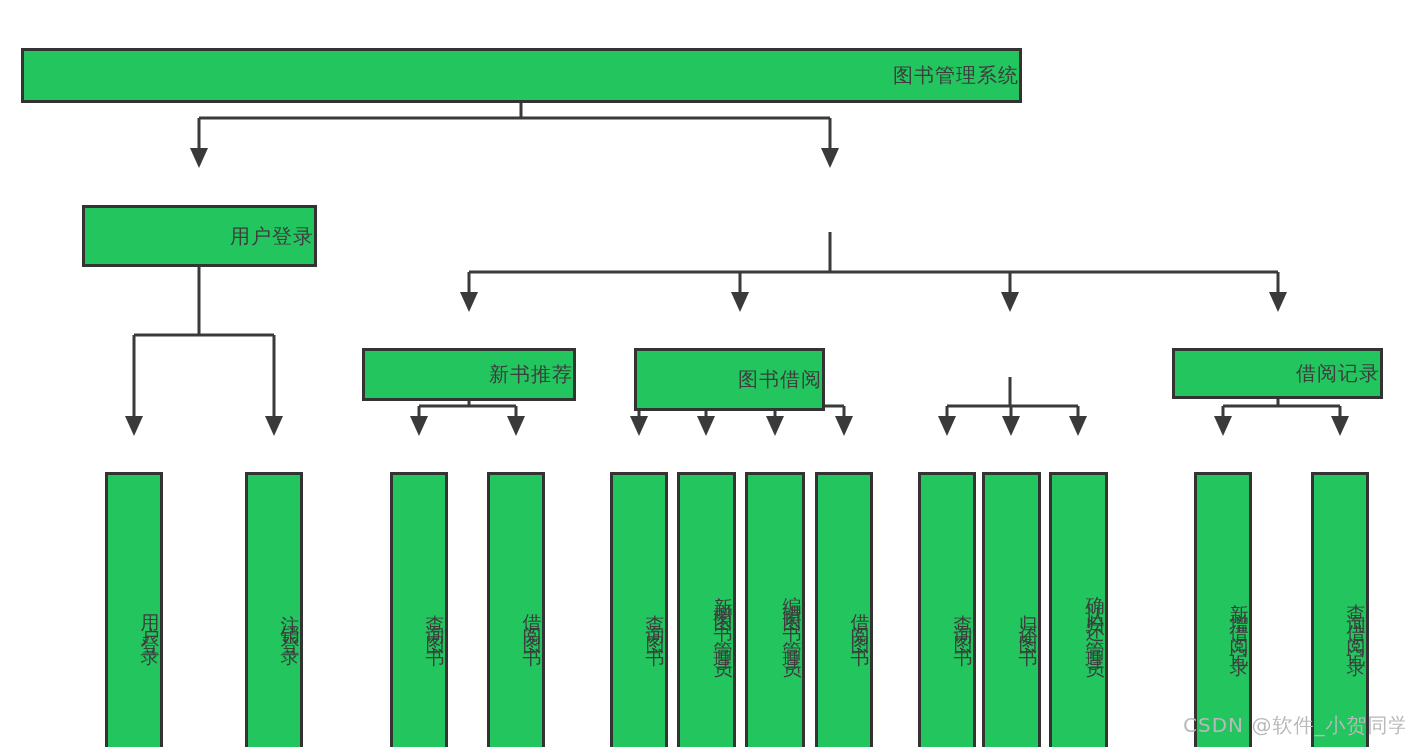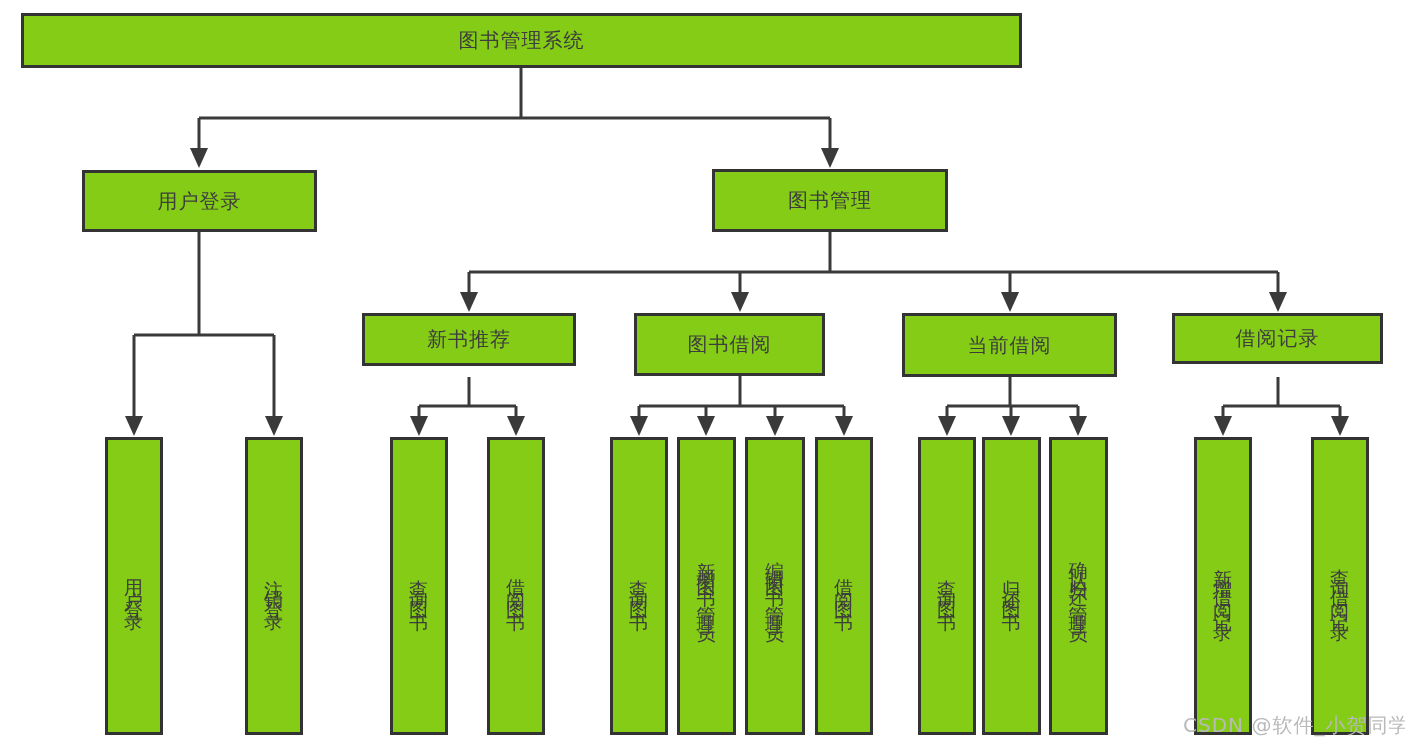--- a/index.html
+++ b/index.html
@@ -18,25 +18,26 @@
     color:var(--text);
     overflow:hidden;
   }
   .wires{position:absolute;left:0;top:0;z-index:1;}
   .wires path{stroke:var(--line);stroke-width:3;fill:none;}
   .wires polygon{fill:var(--line);stroke:none;}
   .node{
     position:absolute;
     box-sizing:border-box;
     border:3px solid var(--border);
-    background:#84cc16;
+    background:#22c55e;
     display:flex;
     align-items:center;
-    justify-content:center;
+    justify-content:flex-end;
     z-index:2;
+    margin-top:35px;
   }
   .node.h .lbl{
     font-size:20px;
     letter-spacing:1px;
     white-space:nowrap;
   }
   .node.v .lbl{
     writing-mode:vertical-rl;
     text-orientation:mixed;
     font-size:19px;
@@ -110,32 +111,26 @@
     </g>
   </svg>
 
   <div class="node h" style="left:21px;top:13px;width:1001px;height:55px">
     <span class="lbl">图书管理系统</span>
   </div>
 
   <div class="node h" style="left:82px;top:170px;width:235px;height:62px">
     <span class="lbl">用户登录</span>
   </div>
-  <div class="node h" style="left:712px;top:169px;width:236px;height:63px">
-    <span class="lbl">图书管理</span>
-  </div>
 
   <div class="node h" style="left:362px;top:313px;width:214px;height:53px">
     <span class="lbl">新书推荐</span>
   </div>
   <div class="node h" style="left:634px;top:313px;width:191px;height:63px">
     <span class="lbl">图书借阅</span>
-  </div>
-  <div class="node h" style="left:902px;top:313px;width:215px;height:64px">
-    <span class="lbl">当前借阅</span>
   </div>
   <div class="node h" style="left:1172px;top:313px;width:211px;height:51px">
     <span class="lbl">借阅记录</span>
   </div>
 
   <div class="node v" style="left:105px;top:437px;width:58px;height:298px">
     <span class="lbl">用户登录</span>
   </div>
   <div class="node v" style="left:245px;top:437px;width:58px;height:298px">
     <span class="lbl">注销登录</span>

